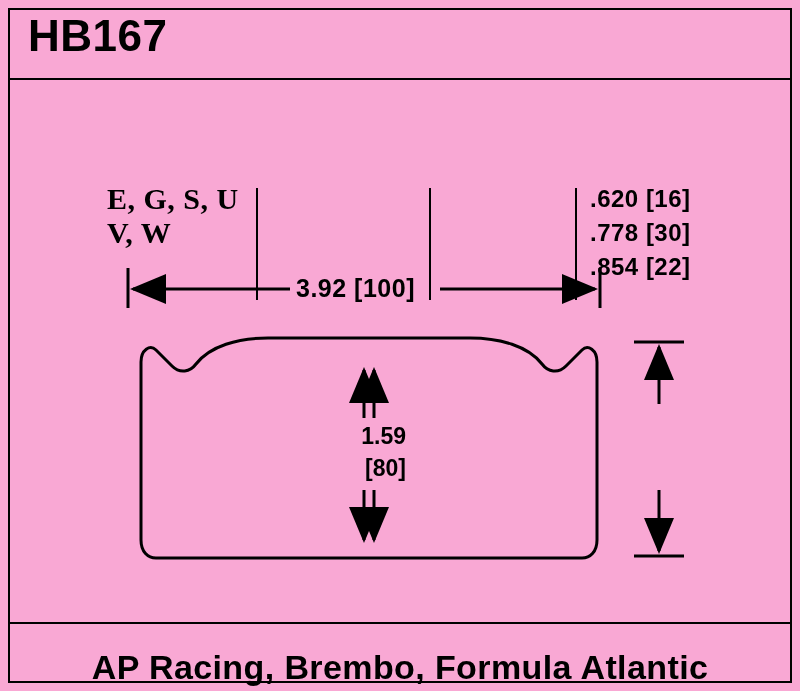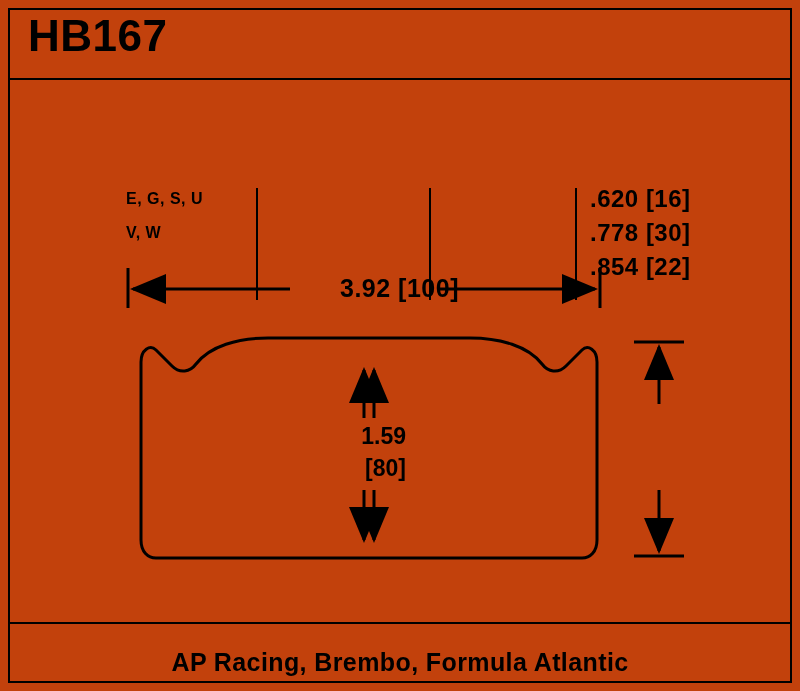--- a/index.html
+++ b/index.html
@@ -8,21 +8,21 @@
     background: #ffffff;
   }
   body {
     font-family: "Liberation Sans", sans-serif;
     color: #000000;
   }
   .sheet {
     position: relative;
     width: 800px;
     height: 691px;
-    background: #c2410c;
+    background: #f9a8d4;
     overflow: hidden;
   }
   
   .frame {
     position: absolute;
     left: 8px;
     top: 8px;
     width: 784px;
     height: 675px;
     border: 2px solid #000000;
@@ -70,47 +70,47 @@
     width: 2px;
     height: 112px;
     background: #000000;
   }
   .vdiv.v1 { left: 246px; }
   .vdiv.v2 { left: 419px; }
   .vdiv.v3 { left: 565px; }
 
   .compounds {
     position: absolute;
-    left: 116px;
+    left: 97px;
     top: 104px;
-    font-size: 16px;
+    font-size: 30px;
     font-weight: bold;
     line-height: 34px;
     letter-spacing: 0.5px;
+    font-family: Liberation Serif, serif;
   }
   .thickness {
     position: absolute;
     left: 580px;
     top: 104px;
     font-size: 24px;
     font-weight: bold;
     line-height: 34px;
     letter-spacing: 0.5px;
   }
   .thickness div { white-space: pre; text-align: center; }
 
   
   .dim-width-label {
     position: absolute;
     left: 296px;
     top: 274px;
     font-size: 25px;
     font-weight: bold;
     letter-spacing: 0.5px;
-    margin-left: 44px;
   }
   
   .dim-mid-label {
     position: absolute;
     left: 336px;
     top: 420px;
     width: 70px;
     text-align: right;
     font-size: 23px;
     font-weight: bold;
@@ -127,21 +127,21 @@
     font-weight: bold;
     line-height: 40px;
   }
   
   .footer {
     position: absolute;
     left: 0;
     top: 648px;
     width: 800px;
     text-align: center;
-    font-size: 25px;
+    font-size: 34px;
     font-weight: bold;
     letter-spacing: 0.4px;
   }
   svg { display: block; }
   .drawing {
     position: absolute;
     left: 0;
     top: 0;
     width: 800px;
     height: 691px;

